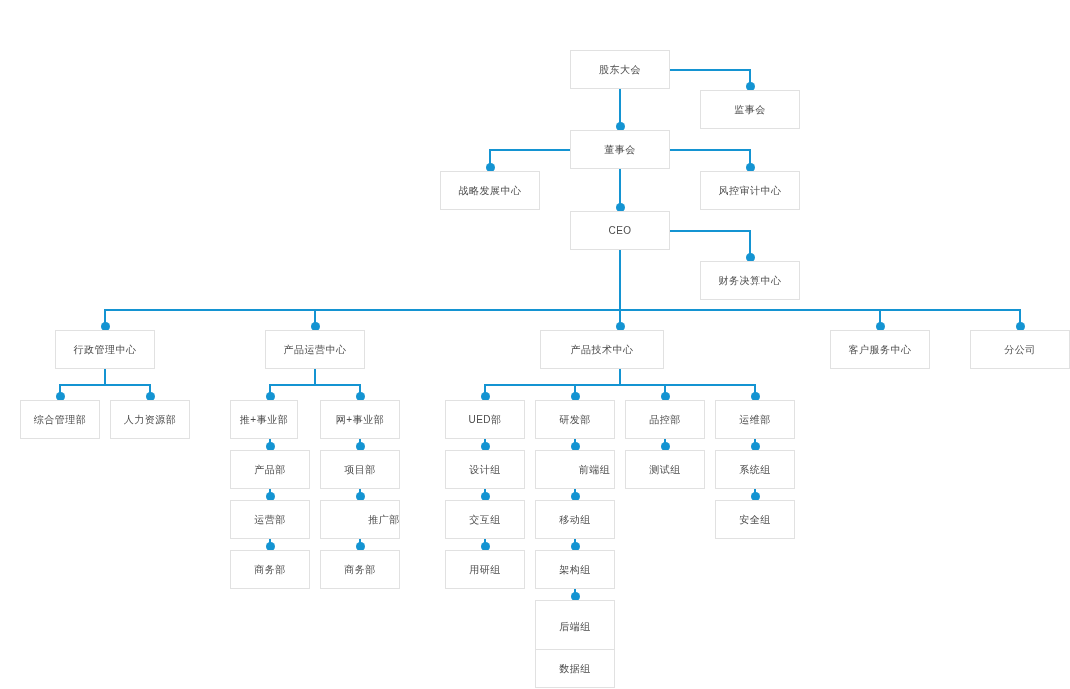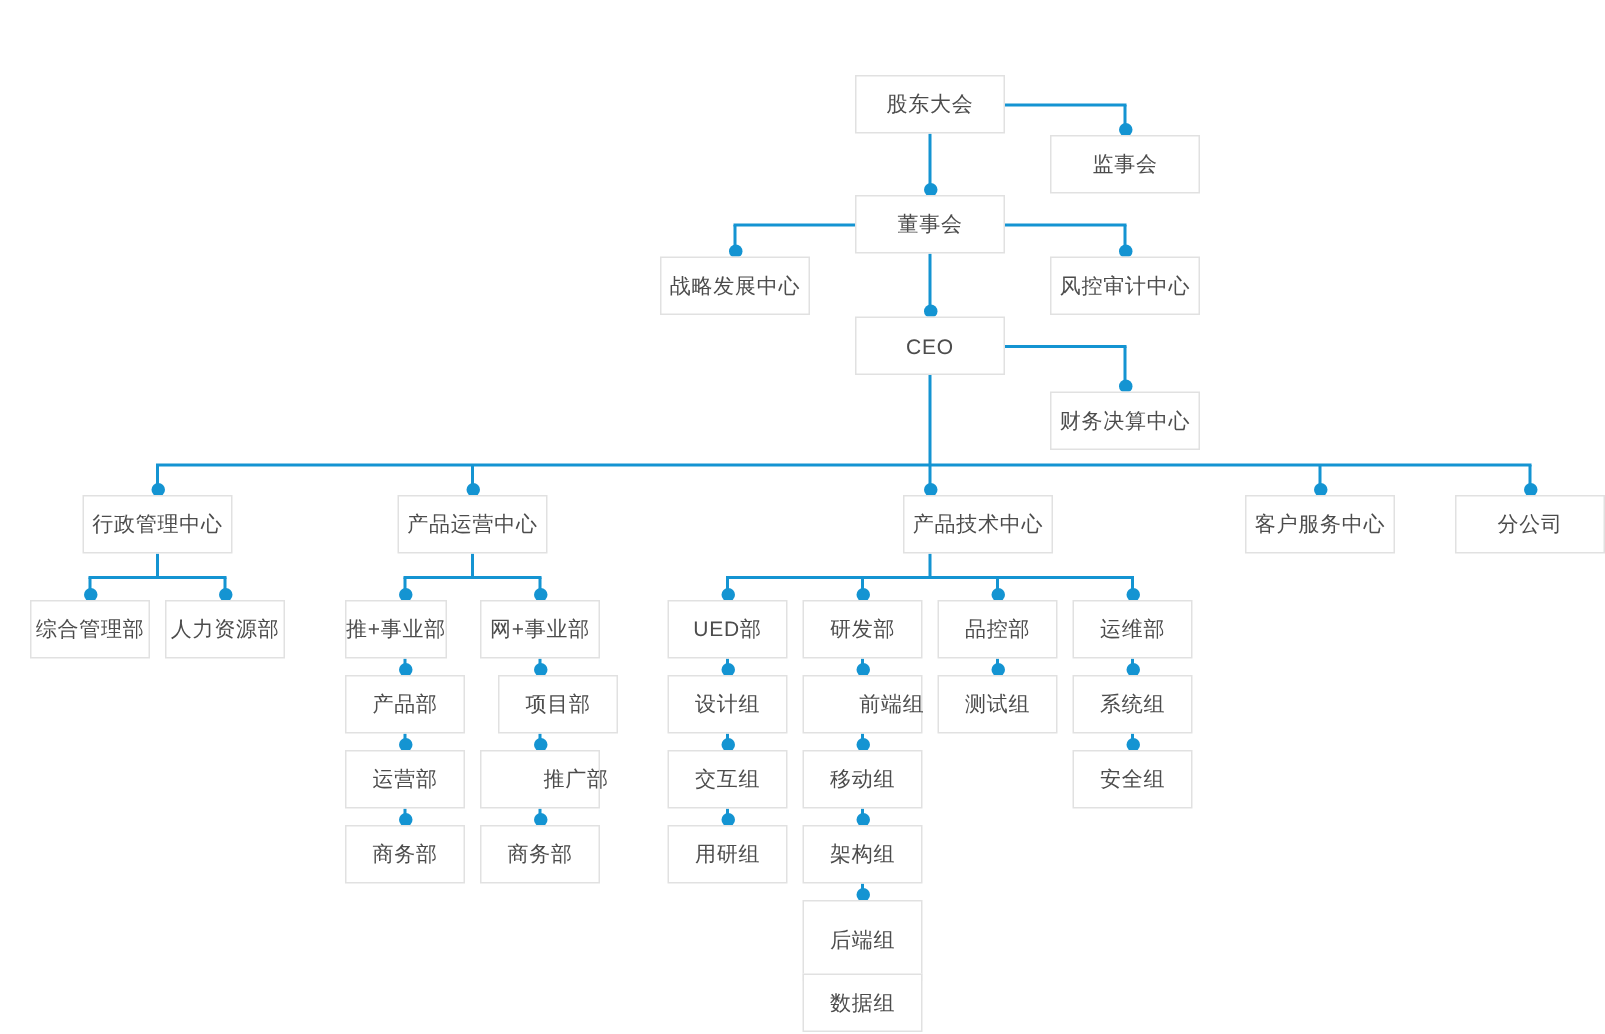--- a/index.html
+++ b/index.html
@@ -23,21 +23,21 @@
     overflow: hidden;
   }
   .node {
     position: absolute;
     box-sizing: border-box;
     background: var(--box-bg);
     border: 1px solid var(--box-border);
     display: flex;
     align-items: center;
     justify-content: center;
-    font-size: 14px;
+    font-size: 10px;
     letter-spacing: 0.5px;
     color: var(--text-color);
     white-space: nowrap;
   }
   .node span {
     display: inline-block;
   }
   .hline, .vline {
     position: absolute;
     background: var(--line-color);
@@ -158,21 +158,21 @@
     </div>
     <div class="node" style="left: 700px; top: 261px; width: 100px; height: 39px;">
       <span>财务决算中心</span>
     </div>
     <div class="node" style="left: 55px; top: 330px; width: 100px; height: 39px;">
       <span>行政管理中心</span>
     </div>
     <div class="node" style="left: 265px; top: 330px; width: 100px; height: 39px;">
       <span>产品运营中心</span>
     </div>
-    <div class="node" style="left: 602px; top: 330px; width: 100px; height: 39px;">
+    <div class="node" style="left: 540px; top: 330px; width: 124px; height: 39px;">
       <span>产品技术中心</span>
     </div>
     <div class="node" style="left: 830px; top: 330px; width: 100px; height: 39px;">
       <span>客户服务中心</span>
     </div>
     <div class="node" style="left: 970px; top: 330px; width: 100px; height: 39px;">
       <span>分公司</span>
     </div>
     <div class="node" style="left: 20px; top: 400px; width: 80px; height: 39px;">
       <span>综合管理部</span>
@@ -182,21 +182,21 @@
     </div>
     <div class="node" style="left: 230px; top: 400px; width: 68px; height: 39px;">
       <span>推+事业部</span>
     </div>
     <div class="node" style="left: 230px; top: 450px; width: 80px; height: 39px;">
       <span>产品部</span>
     </div>
     <div class="node" style="left: 320px; top: 400px; width: 80px; height: 39px;">
       <span>网+事业部</span>
     </div>
-    <div class="node" style="left: 332px; top: 450px; width: 80px; height: 39px;">
+    <div class="node" style="left: 320px; top: 450px; width: 80px; height: 39px;">
       <span>项目部</span>
     </div>
     <div class="node" style="left: 230px; top: 500px; width: 80px; height: 39px;">
       <span>运营部</span>
     </div>
     <div class="node" style="left: 320px; top: 500px; width: 80px; height: 39px; padding-left: 48px;">
       <span>推广部</span>
     </div>
     <div class="node" style="left: 230px; top: 550px; width: 80px; height: 39px;">
       <span>商务部</span>

